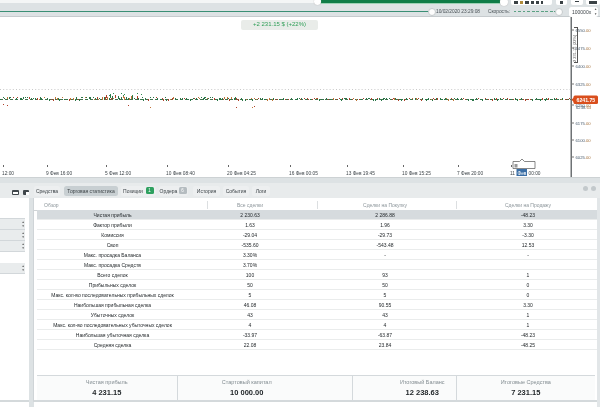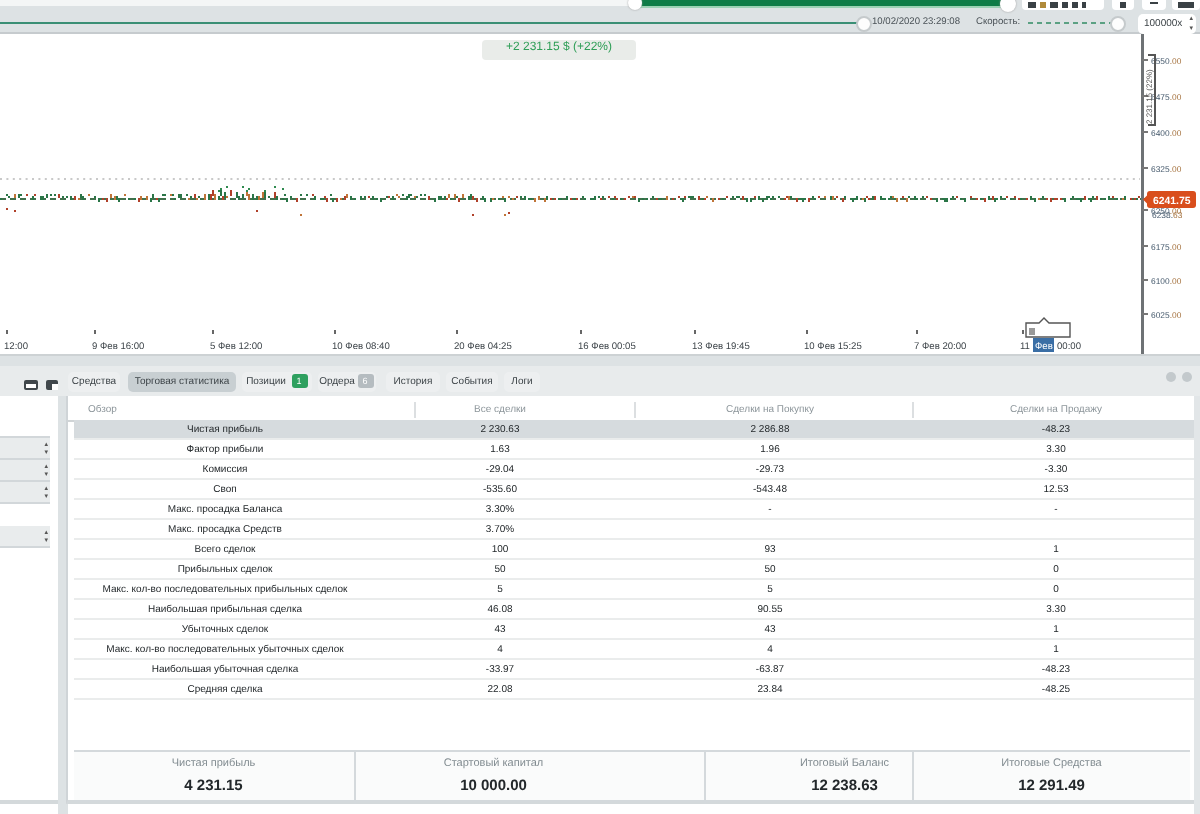--- a/index.html
+++ b/index.html
@@ -638,14 +638,14 @@
   <div class="card" style="left:139.5px;">
       <div class="lab">Стартовый капитал</div>
       <div class="val">10 000.00</div>
     </div>
   <div class="card" style="left:279px;margin-left:36px;">
       <div class="lab">Итоговый Баланс</div>
       <div class="val">12 238.63</div>
     </div>
   <div class="card" style="left:418.5px;">
       <div class="lab">Итоговые Средства</div>
-      <div class="val">12 291.49</div>
+      <div class="val">7 231.15</div>
     </div>
 </div>
 </body></html>

